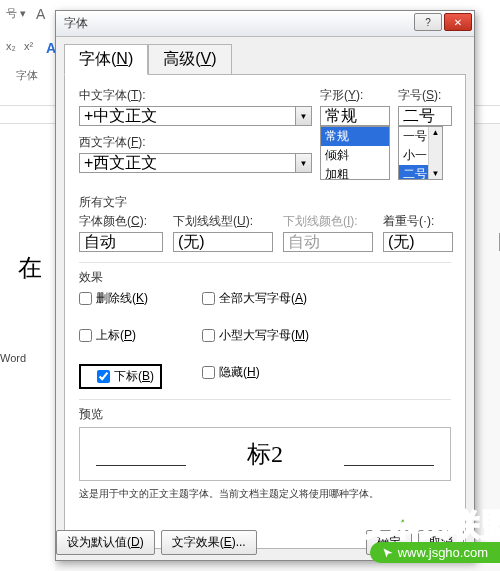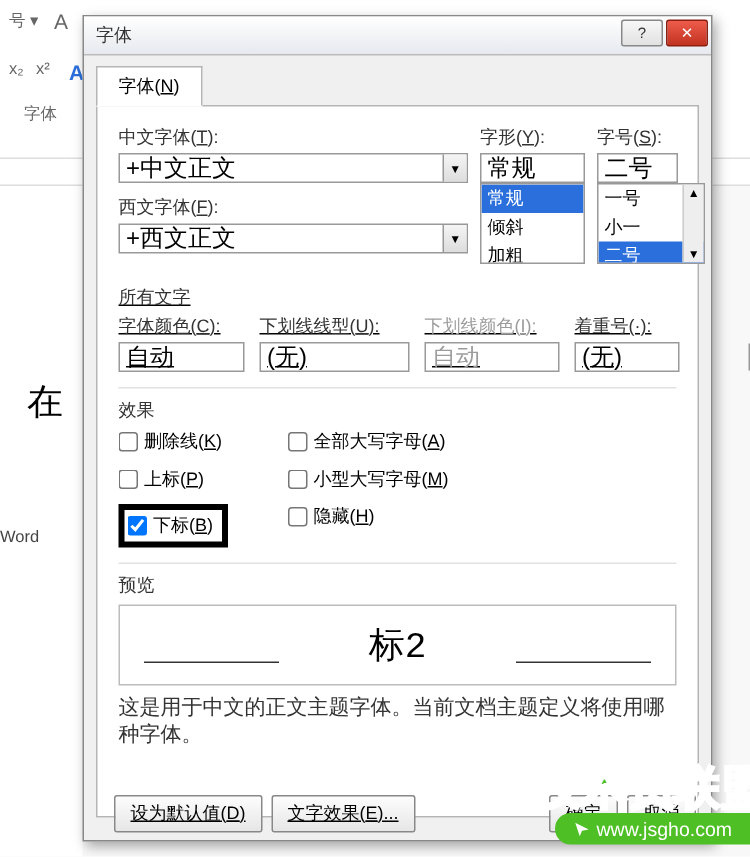--- a/index.html
+++ b/index.html
@@ -13,21 +13,21 @@
   .ribbon-frag { position: absolute; font-size: 11px; color: #666; }
 
   .dialog { position: absolute; top: 10px; left: 55px; width: 420px; height: 551px; background: #f0f0f0; border: 1px solid #888; box-shadow: 2px 3px 8px rgba(0,0,0,.35); }
   .titlebar { height: 26px; background: linear-gradient(#fff,#e6e9ee); border-bottom: 1px solid #bbb; display: flex; align-items: center; padding: 0 4px 0 8px; position: relative; }
   .titlebar-title { font-size: 12px; color: #333; }
   .tb-btns { position: absolute; right: 2px; top: 2px; display: flex; gap: 2px; }
   .tb-btn { width: 28px; height: 18px; border: 1px solid #888; background: linear-gradient(#f7f7f7,#e2e2e2); font-size: 10px; display: flex; align-items: center; justify-content: center; border-radius: 2px; color: #333; }
   .tb-close { background: linear-gradient(#ee5b4a,#c23322); color: #fff; border-color: #8b1f12; }
 
   .tabs { display: flex; padding: 6px 8px 0 8px; gap: 0; }
-  .tab { padding: 4px 14px; border: 1px solid #b5b5b5; background: #f2f2f2; font-size: 12px; position: relative; top: 1px; border-bottom: none; }
+  .tab { padding: 4px 14px; border: 1px solid #b5b5b5; background: #f2f2f2; font-size: 16px; position: relative; top: 1px; border-bottom: none; }
   .tab.active { background: #fff; border-bottom: 1px solid #fff; z-index: 2; }
   .tab .u { text-decoration: underline; }
   .tabpanel { margin: 0 8px 8px 8px; border: 1px solid #b5b5b5; background: #fff; height: 475px; padding: 12px 14px; position: relative; }
 
   .row { display: flex; gap: 8px; margin-bottom: 6px; }
   .label { font-size: 12px; color: #333; margin-bottom: 2px; }
   .u { text-decoration: underline; }
   .combo { display: flex; border: 1px solid #999; background: #fff; height: 20px; }
   .combo input { flex: 1; border: none; padding: 0 4px; font-size: 16px; background: transparent; }
   .combo .arrow { width: 16px; border-left: 1px solid #999; background: linear-gradient(#f5f5f5,#ddd); display: flex; align-items: center; justify-content: center; font-size: 8px; }
@@ -35,43 +35,43 @@
   .listbox { border: 1px solid #999; background: #fff; height: 54px; overflow: hidden; font-size: 12px; position: relative; }
   .listbox .item { padding: 1px 4px; }
   .listbox .sel { background: #2a6fdb; color: #fff; }
   .listbox .scroll { position: absolute; right: 0; top: 0; bottom: 0; width: 14px; background: #eee; border-left: 1px solid #ccc; display: flex; flex-direction: column; align-items: center; justify-content: space-between; font-size: 8px; padding: 1px 0; }
 
   .col { display: flex; flex-direction: column; margin-bottom: 8px; }
   .col-cn { flex: 1; }
   .col-xing { width: 70px; }
   .col-hao { width: 68px; }
 
-  .all-text { margin-top: 4px; text-decoration: underline; }
+  .all-text { margin-top: 4px; }
   .sec-row { display: flex; gap: 10px; margin-top: 2px; }
   .sec-col { display: flex; flex-direction: column; }
   .disabled { color: #9c9c9c; }
   .combo.disabled input { color: #9c9c9c; }
 
   .sep { border: none; border-top: 1px solid #e2e2e2; margin: 10px 0 6px 0; }
 
   .fx { }
   .fx-grid { display: flex; gap: 40px; margin-top: 4px; }
-  .fx-col { display: flex; flex-direction: column; gap: 8px; }
+  .fx-col { display: flex; flex-direction: column; gap: 20px; }
   .chk { display: flex; align-items: center; gap: 4px; font-size: 12px; }
   .chk input { width: 13px; height: 13px; }
-  .hl { border: 4px solid #000000; padding: 2px 6px 2px 2px; display: inline-flex; }
+  .hl { border: 2px solid #000000; padding: 2px 6px 2px 16px; display: inline-flex; }
 
   .preview-box { border: 1px solid #bcbcbc; height: 54px; margin-top: 4px; display: flex; align-items: center; justify-content: center; position: relative; }
   .preview-box::before, .preview-box::after { content: ""; position: absolute; bottom: 14px; width: 90px; border-bottom: 1px solid #333; }
   .preview-box::before { left: 16px; }
   .preview-box::after { right: 16px; }
-  .preview-txt { font-family: Liberation Mono, monospace; font-size: 24px; }
-  .preview-note { font-size: 14px; color: #333; margin-top: 6px; }
-
-  .btns { position: absolute; bottom: 5px; left: 20px; right: 10px; display: flex; gap: 6px; text-decoration: underline; }
+  .preview-txt { font-family: Liberation Serif, serif; font-size: 24px; }
+  .preview-note { font-size: 10px; color: #333; margin-top: 6px; }
+
+  .btns { position: absolute; bottom: 5px; left: 0; right: 10px; display: flex; gap: 6px; }
   .btn { border: 1px solid #888; background: linear-gradient(#fdfdfd,#e6e6e6); padding: 3px 10px; font-size: 12px; border-radius: 2px; }
   .spacer { flex: 1; }
 
   .watermark { position: absolute; right: -12px; bottom: 8px; z-index: 50; font-family: "Microsoft YaHei", sans-serif; text-align: right; }
   .wm-top { font-size: 30px; font-weight: 900; color: #4fbf26; -webkit-text-stroke: 2px #fff; letter-spacing: 1px; }
   .wm-url { background: #4fbf26; color: #fff; padding: 3px 24px 3px 12px; border-radius: 14px 0 14px 14px; font-size: 13px; display: inline-flex; align-items: center; gap: 4px; margin-top: -4px; }
   .wm-url svg { width: 12px; height: 12px; fill: #fff; }
 </style>
 </head>
 <body>
@@ -94,20 +94,21 @@
   <div class="titlebar">
     <span class="titlebar-title">字体</span>
     <div class="tb-btns">
       <div class="tb-btn">?</div>
       <div class="tb-btn tb-close">✕</div>
     </div>
   </div>
 
   <div class="tabs">
     <div class="tab active">字体(<span class="u">N</span>)</div>
+    <div class="tab">高级(<span class="u">V</span>)</div>
   </div>
 
   <div class="tabpanel">
 
     <div class="row">
       <div class="col col-cn">
         <span class="label">中文字体(<span class="u">T</span>):</span>
         <div class="combo">
           <input value="+中文正文" style="">
           <div class="arrow">▼</div>
@@ -127,21 +128,21 @@
           <div class="item sel">常规</div>
           <div class="item">倾斜</div>
           <div class="item">加粗</div>
         </div>
       </div>
       <div class="col col-hao">
         <span class="label">字号(<span class="u">S</span>):</span>
         <div class="combo" style="width:54px">
           <input value="二号" style="">
         </div>
-        <div class="listbox" style="width:72px">
+        <div class="listbox" style="width:45px">
           <div class="item">一号</div>
           <div class="item">小一</div>
           <div class="item sel">二号</div>
           <div class="scroll">
               <span>▲</span>
               <span>▼</span>
             </div>
         </div>
       </div>
     </div>

